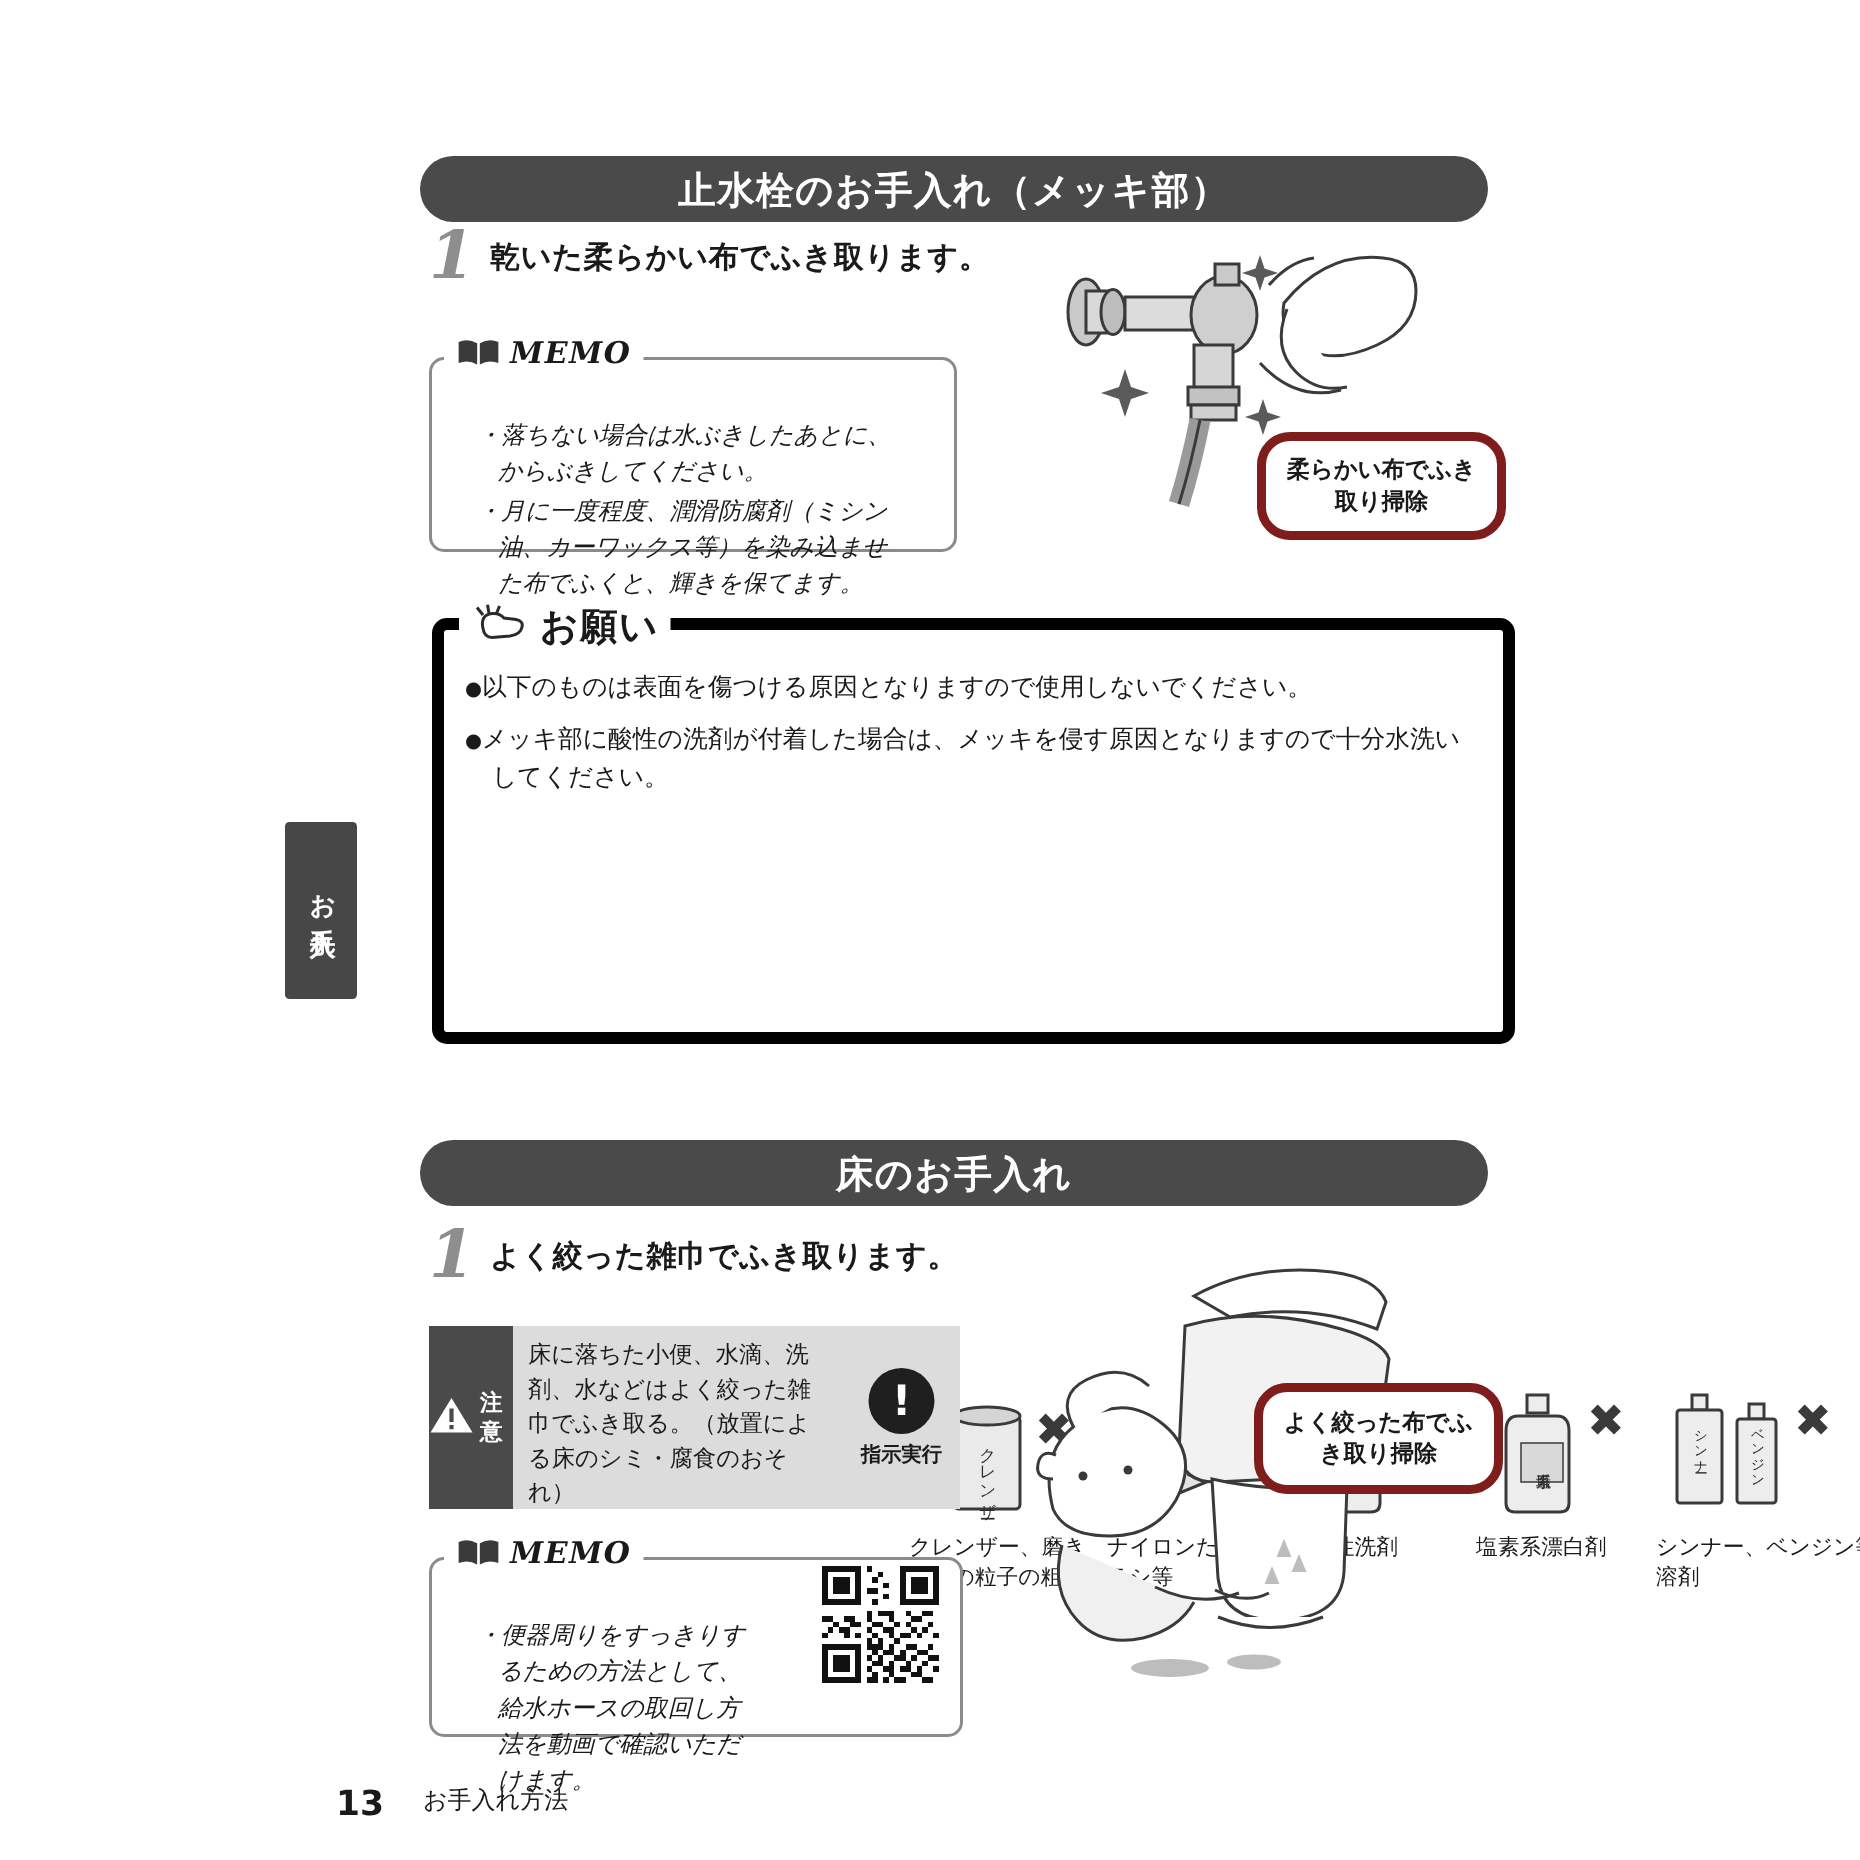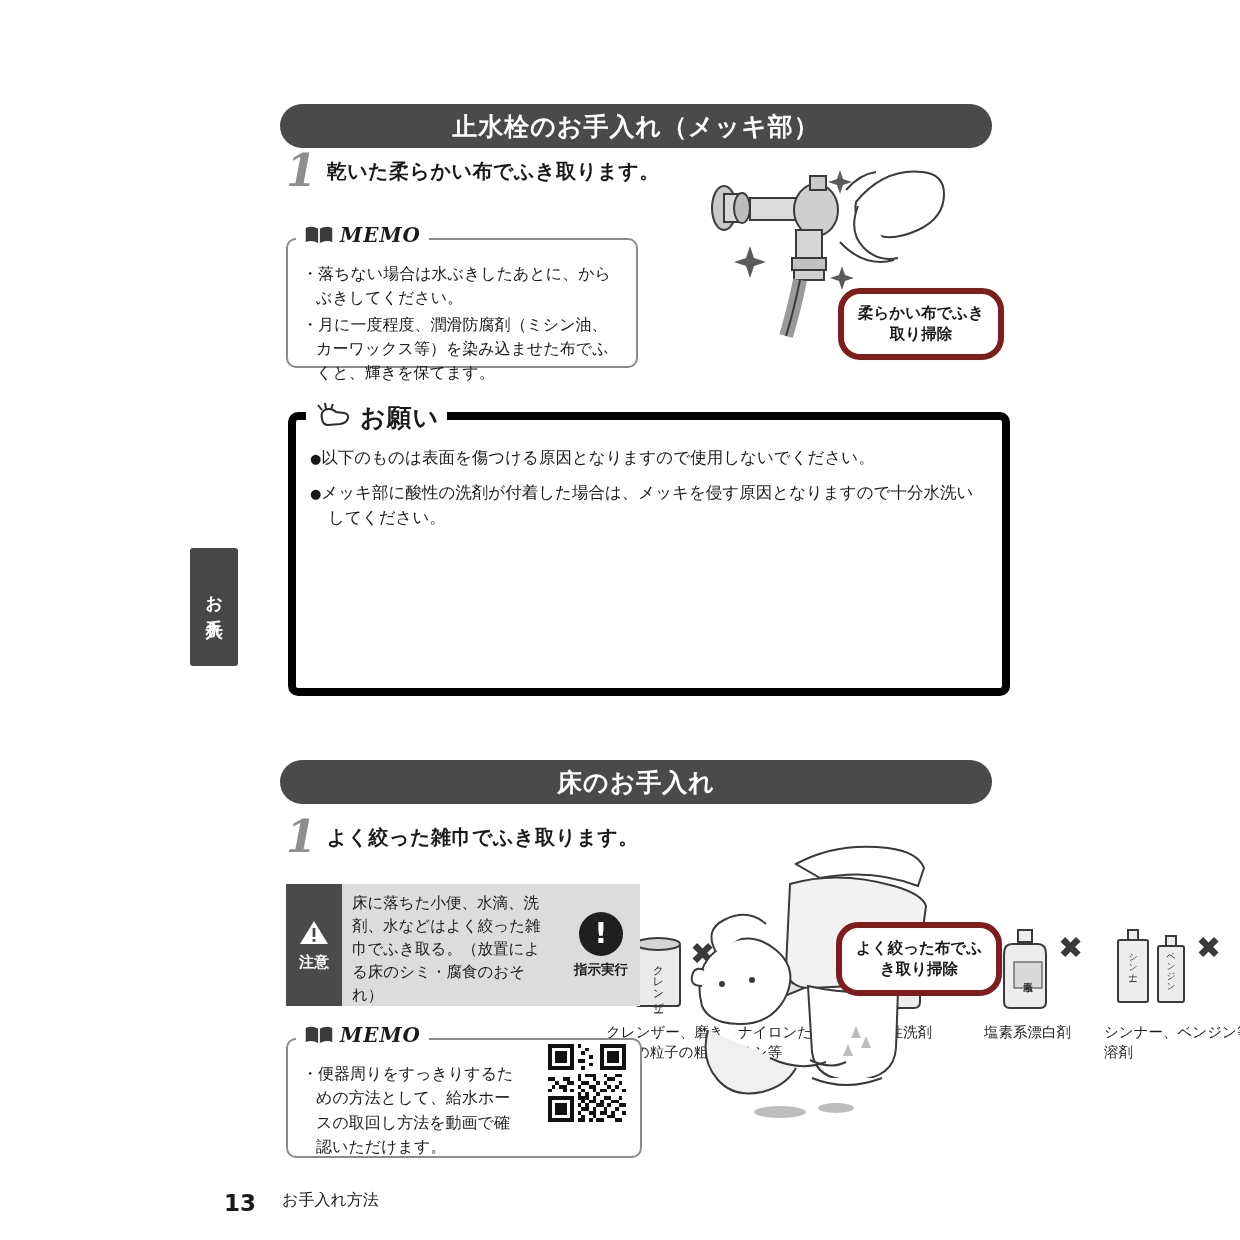--- a/index.html
+++ b/index.html
@@ -44,21 +44,21 @@
   
   .memo{position:absolute;border:2px solid #8b8b8b;border-radius:10px;background:#fff;}
   .memo .memo-head{
     position:absolute;top:-17px;left:8px;background:#fff;padding:0 8px;
     display:flex;align-items:center;gap:6px;
   }
   .memo .memo-head .label{
     font-size:20px;font-weight:bold;font-style:italic;letter-spacing:1px;
     font-family:"DejaVu Serif","Liberation Serif",serif;
   }
-  .memo ul{margin:0;padding:22px 14px 12px 14px;list-style:none;}
+  .memo ul{margin:16px;padding:22px 14px 12px 14px;list-style:none;font-style:italic;}
   .memo li{
     font-size:16px;line-height:1.52;margin-bottom:2px;
     text-indent:-14px;padding-left:14px;
   }
   .memo li::before{content:"・";}
   #memo1{left:286px;top:238px;width:348px;height:126px;}
   #memo2{left:286px;top:1038px;width:352px;height:116px;}
   #memo2 ul{padding-right:120px;}
 
   .book-icon{width:30px;height:22px;display:block;}
@@ -86,21 +86,21 @@
   .item .art{position:relative;height:86px;}
   .item .cap{font-size:14.5px;line-height:1.4;margin-top:8px;}
   .xmark{position:absolute;font-size:30px;font-weight:bold;color:#3a3a3a;}
 
   
   .caution{
     position:absolute;left:286px;top:884px;width:354px;height:122px;
     display:flex;background:#dcdcdc;
   }
   .caution .left{
-    width:56px;background:#4a4a4a;color:#fff;display:flex;flex-direction:column;
+    width:56px;background:#4a4a4a;color:#fff;display:flex;flex-direction:row;
     align-items:center;justify-content:center;gap:4px;
   }
   .caution .left .tri{font-size:26px;line-height:1;}
   .caution .left .lbl{font-size:15px;font-weight:bold;}
   .caution .mid{flex:1;padding:8px 6px 6px 10px;font-size:15.5px;line-height:1.48;}
   .caution .right{
     width:78px;display:flex;flex-direction:column;align-items:center;
     justify-content:center;gap:5px;
   }
   .caution .right .circ{

